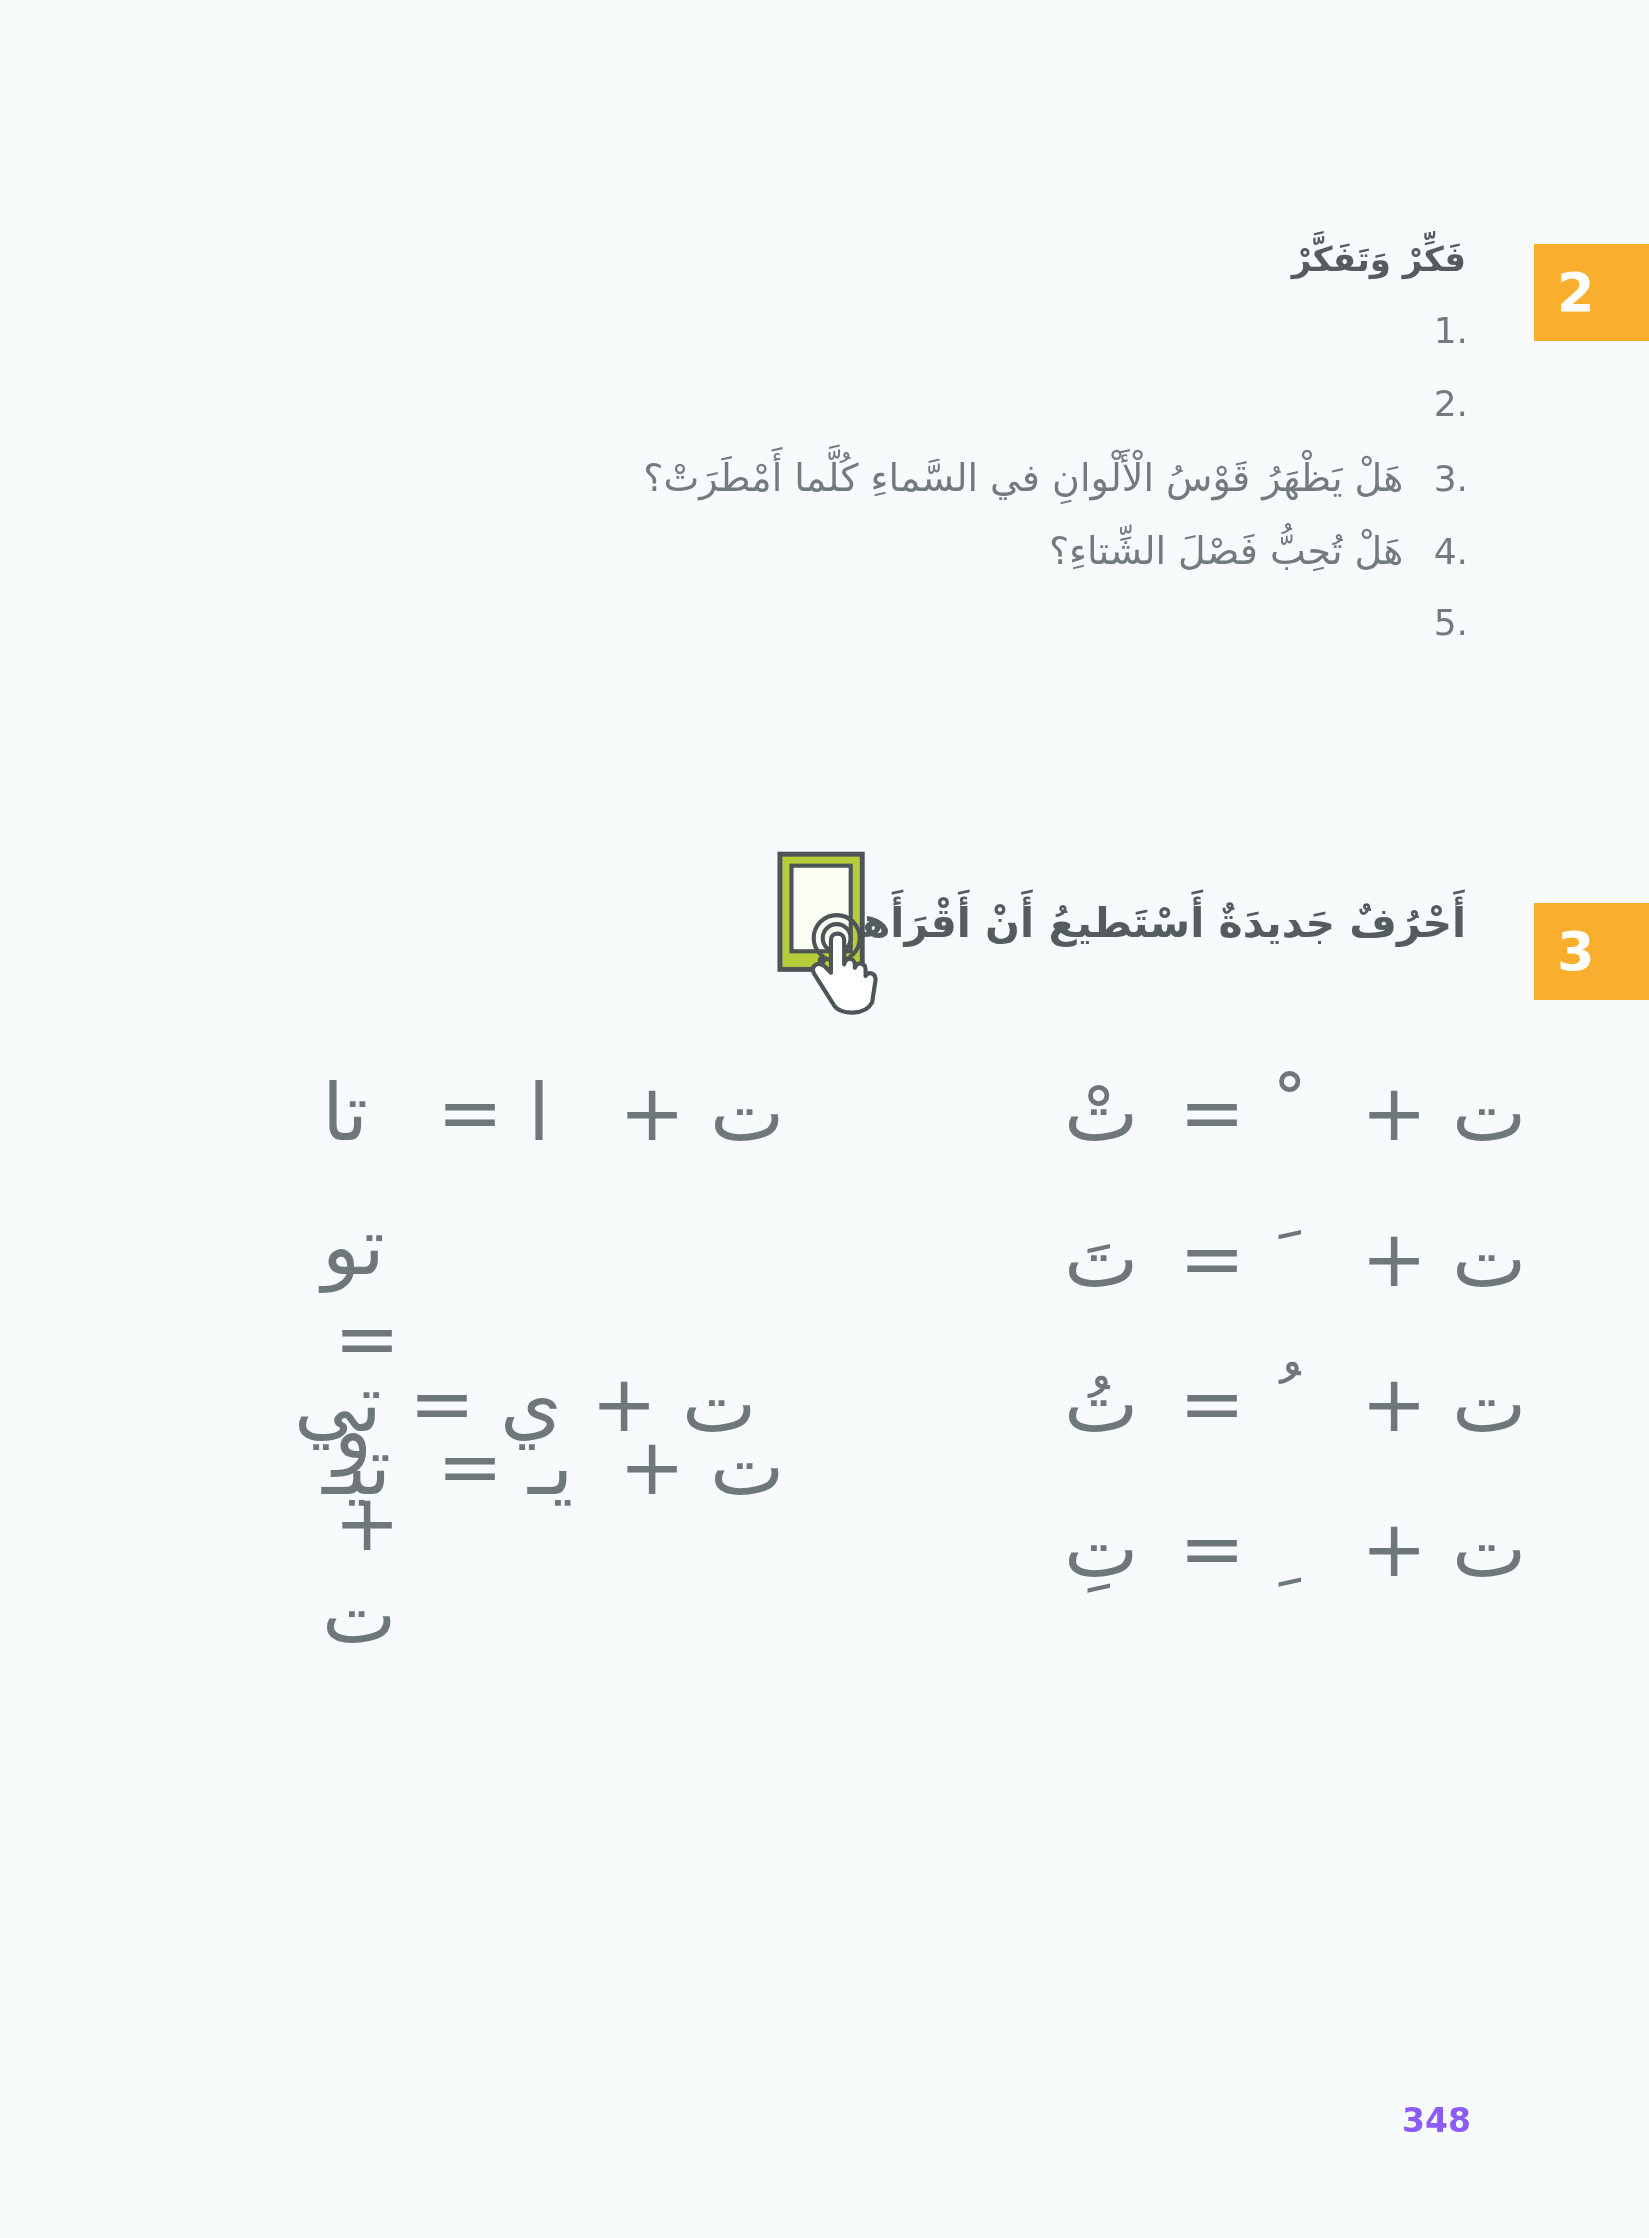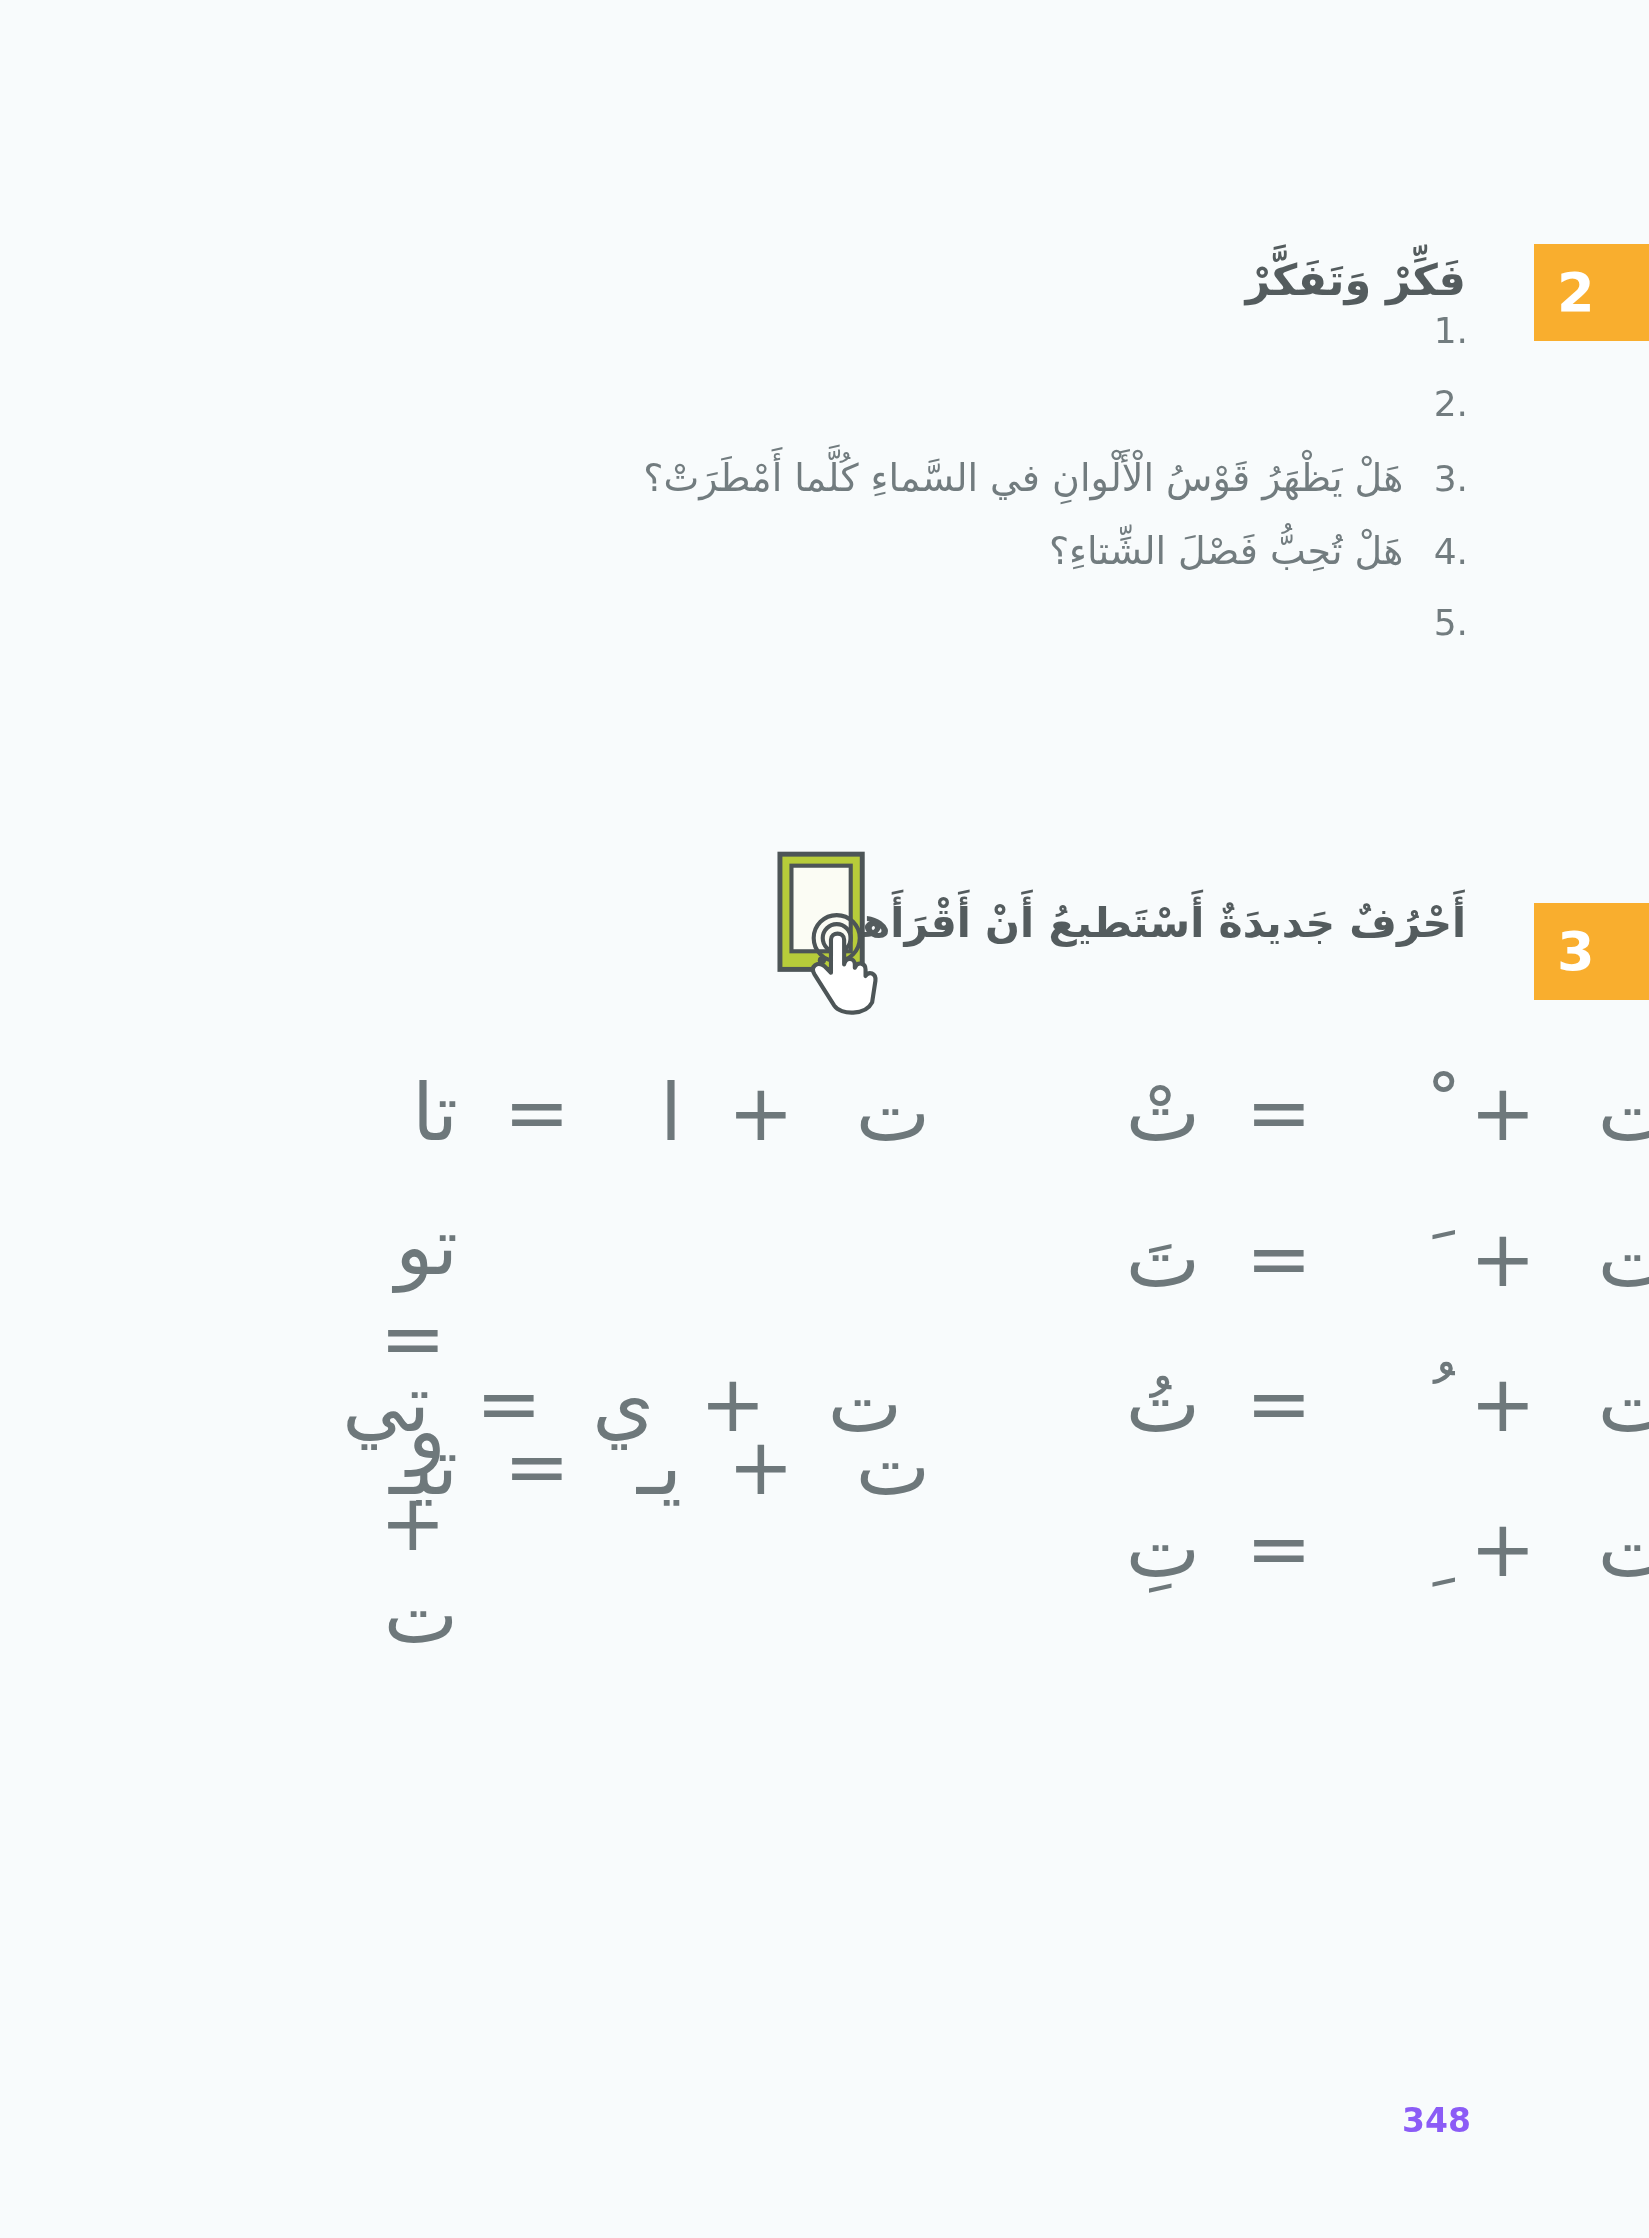--- a/index.html
+++ b/index.html
@@ -87,22 +87,21 @@
       direction: ltr;
       display: flex;
       align-items: center;
       font-size: 79px;
       color: #6e787b;
       white-space: nowrap;
       height: 115px;
     }
     .eq span {
       display: inline-block;
-      text-align: right;
-      margin-left: 21px;
+      text-align: left;
     }
     .eq .res { width: 115px; }
     .eq .op-eq { width: 91px; }
     .eq .part { width: 91px; }
     .eq .op-plus { width: 91px; }
     .eq .base { width: 115px; }
     .page-number {
       position: absolute;
       left: 1402px;
       top: 2101px;
@@ -111,21 +110,21 @@
       font-size: 33px;
       color: #8b5cf6;
     }
   </style>
 </head>
 <body>
 
 <div class="page">
 
   <div class="badge" style="top:244px;">2</div>
-  <div class="section-title" style="right:183px; top:239px; font-size:43px;margin-top:16px;">فَكِّرْ وَتَفَكَّرْ</div>
+  <div class="section-title" style="right:183px; top:239px; font-size:34px;">فَكِّرْ وَتَفَكَّرْ</div>
 
   <ul class="questions">
     <li class="question">
       <span class="q-num">1.</span>
     </li>
     <li class="question">
       <span class="q-num">2.</span>
     </li>
     <li class="question">
       <span class="q-num">3.</span>

